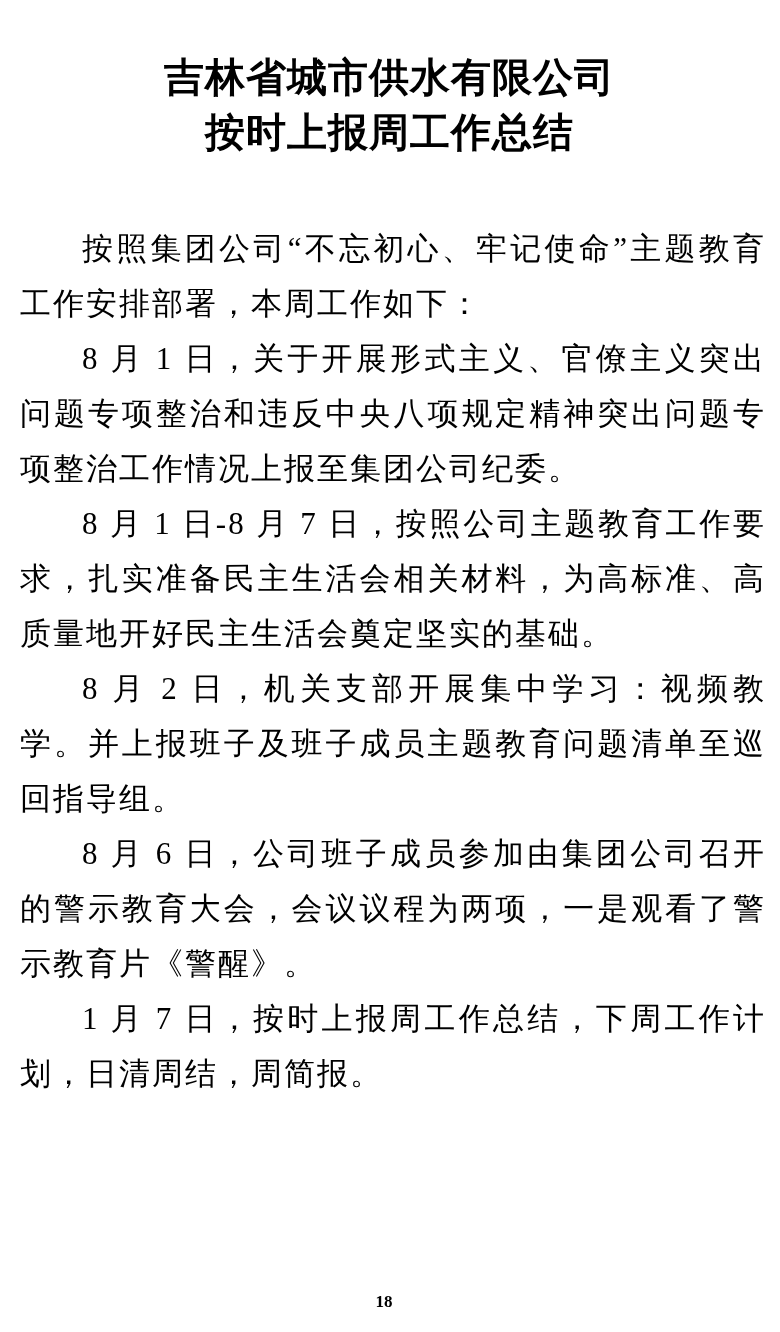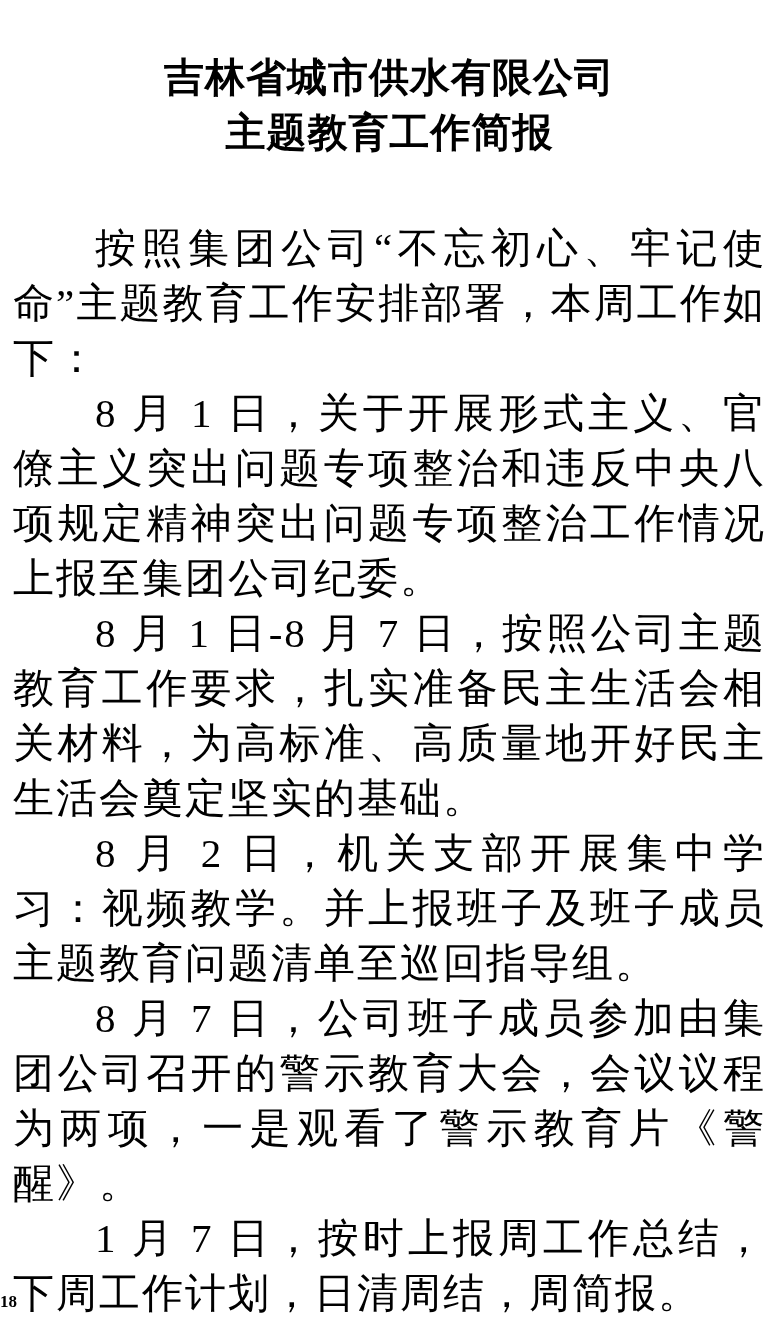--- a/index.html
+++ b/index.html
@@ -23,58 +23,59 @@
     text-align: center;
     font-weight: bold;
     font-size: 40px;
     line-height: 55px;
     letter-spacing: 1px;
   }
   .title-line {
     display: block;
   }
   .doc-body {
-    margin: 61px 14px 0 13px;
-    font-size: 41px;
+    margin: 61px 14px 0 20px;
+    font-size: 31px;
     line-height: 55px;
     letter-spacing: 2px;
     text-align: justify;
   }
   .doc-body p {
     margin: 0;
     padding: 0;
     text-indent: 2em;
     text-align: justify;
   }
   .page-number {
     position: absolute;
     left: 0;
     right: 20px;
     bottom: 20px;
-    text-align: left;
+    text-align: center;
     font-size: 17px;
     font-weight: bold;
     letter-spacing: 0;
     font-family: "Liberation Serif", "DejaVu Serif", serif;
+    padding-left: 8px;
   }
 </style>
 </head>
 <body>
 
 <div class="page">
 
   <h1 class="doc-title">
     <span class="title-line">吉林省城市供水有限公司</span>
-    <span class="title-line">主题教育工作简报</span>
+    <span class="title-line">按时上报周工作总结</span>
   </h1>
 
   <div class="doc-body">
     <p>按照集团公司“不忘初心、牢记使命”主题教育工作安排部署，本周工作如下：</p>
     <p>8 月 1 日，关于开展形式主义、官僚主义突出问题专项整治和违反中央八项规定精神突出问题专项整治工作情况上报至集团公司纪委。</p>
     <p>8 月 1 日-8 月 7 日，按照公司主题教育工作要求，扎实准备民主生活会相关材料，为高标准、高质量地开好民主生活会奠定坚实的基础。</p>
     <p>8 月 2 日，机关支部开展集中学习：视频教学。并上报班子及班子成员主题教育问题清单至巡回指导组。</p>
-    <p>8 月 7 日，公司班子成员参加由集团公司召开的警示教育大会，会议议程为两项，一是观看了警示教育片《警醒》。</p>
+    <p>8 月 6 日，公司班子成员参加由集团公司召开的警示教育大会，会议议程为两项，一是观看了警示教育片《警醒》。</p>
     <p>1 月 7 日，按时上报周工作总结，下周工作计划，日清周结，周简报。</p>
   </div>
 
   <div class="page-number">18</div>
 
 </div>
 
 </body></html>

